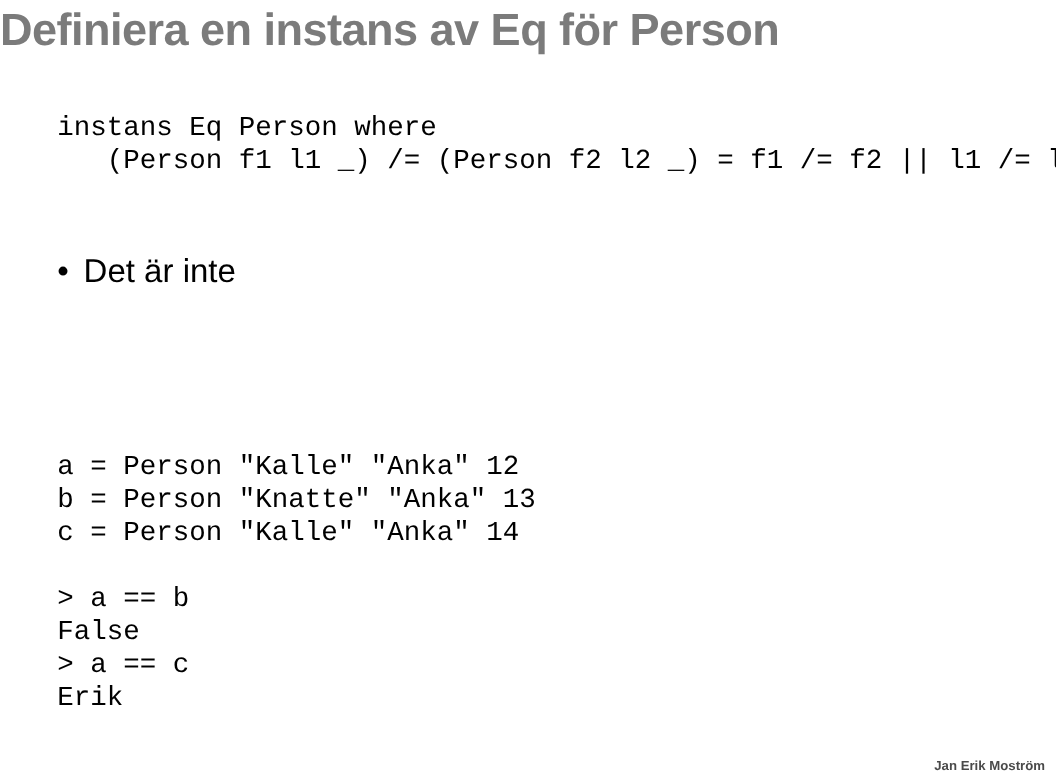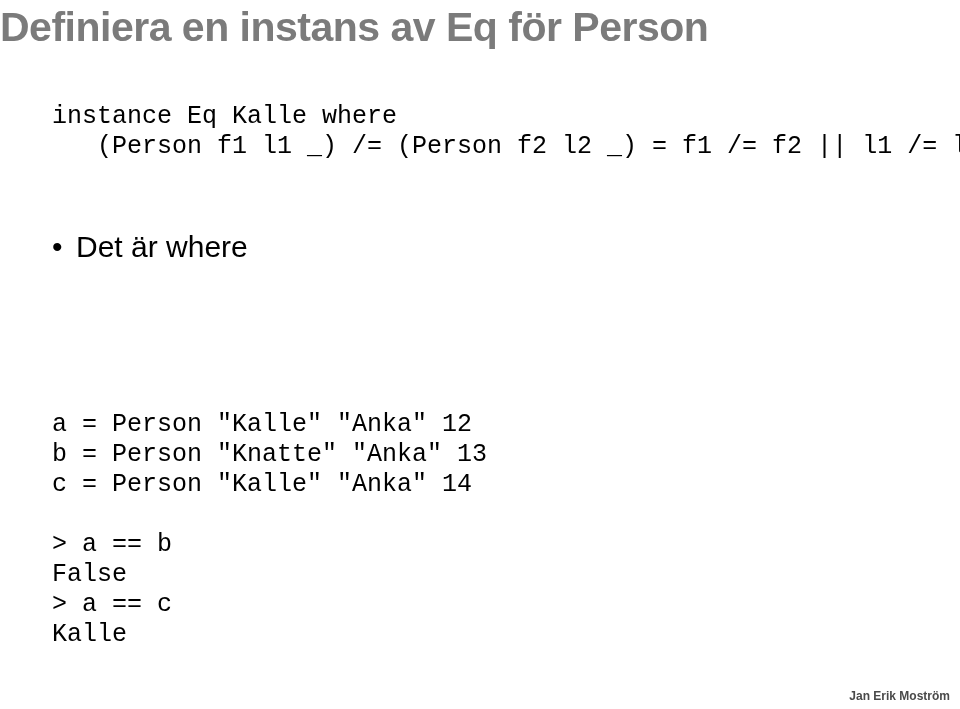--- a/index.html
+++ b/index.html
@@ -71,33 +71,33 @@
     color: #4a4a4a;
   }
 </style>
 </head>
 <body>
 
 <div class="slide">
 
   <div class="title">Definiera en instans av Eq för Person</div>
 
-  <div class="code-top"><span>instance Eq Kalle where</span>
+  <div class="code-top"><span>instans Eq Person where</span>
 <span>   (Person f1 l1 _) /= (Person f2 l2 _) = f1 /= f2 || l1 /= l2</span></div>
 
   <div class="bullets">
     <div class="bullet">
-      <span class="dot">•</span><span>Det är where</span>
+      <span class="dot">•</span><span>Det är inte</span>
     </div>
   </div>
 
   <div class="code-bottom"><span>a = Person "Kalle" "Anka" 12</span>
 <span>b = Person "Knatte" "Anka" 13</span>
 <span>c = Person "Kalle" "Anka" 14</span>
 <span></span>
 <span>&gt; a == b</span>
 <span>False</span>
 <span>&gt; a == c</span>
-<span>Kalle</span></div>
+<span>Erik</span></div>
 
   <div class="footer">Jan Erik Moström</div>
 
 </div>
 
 </body></html>

